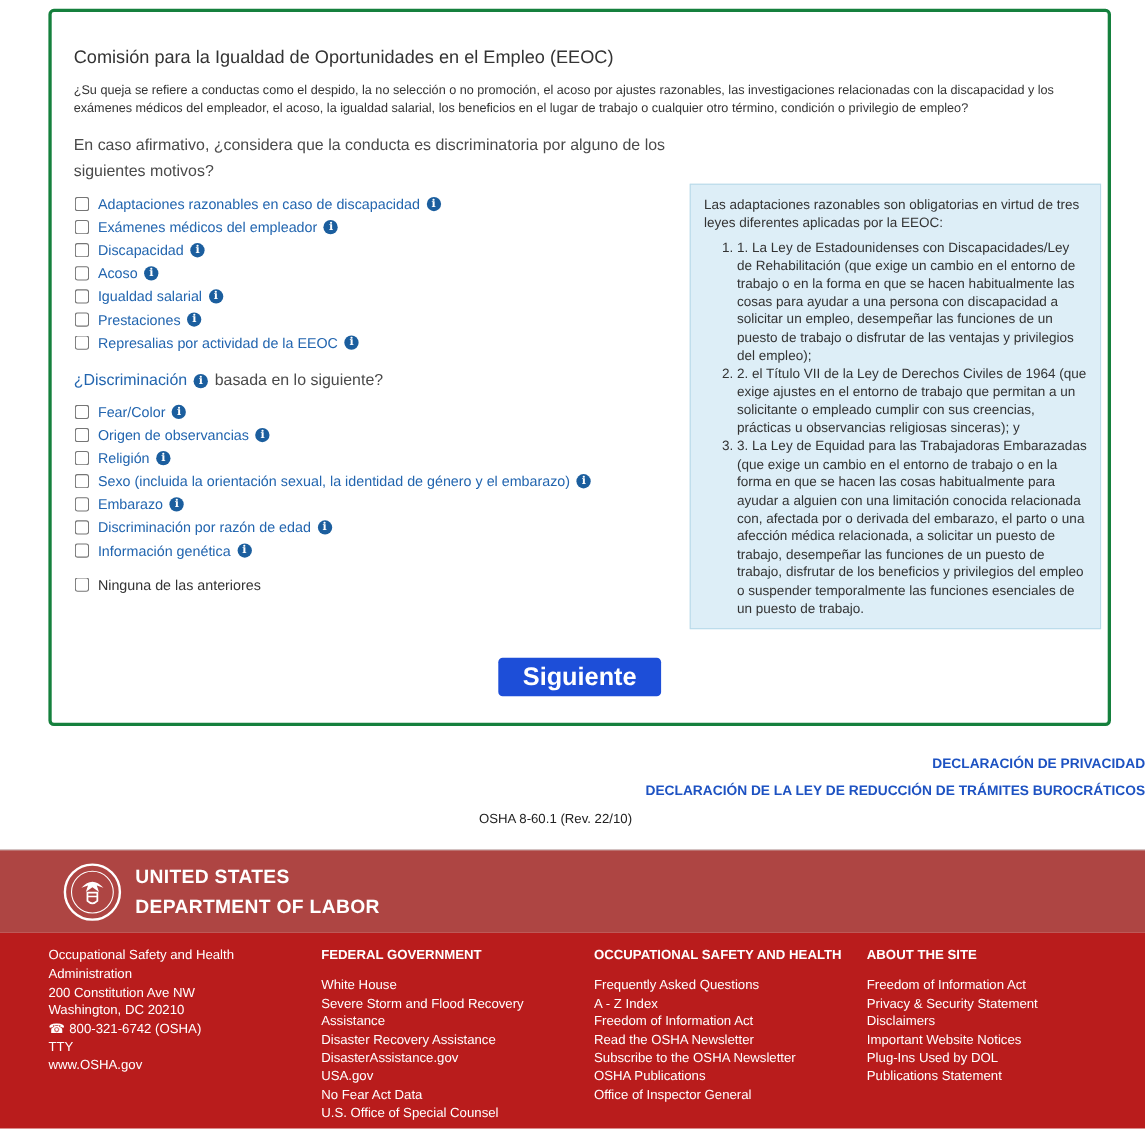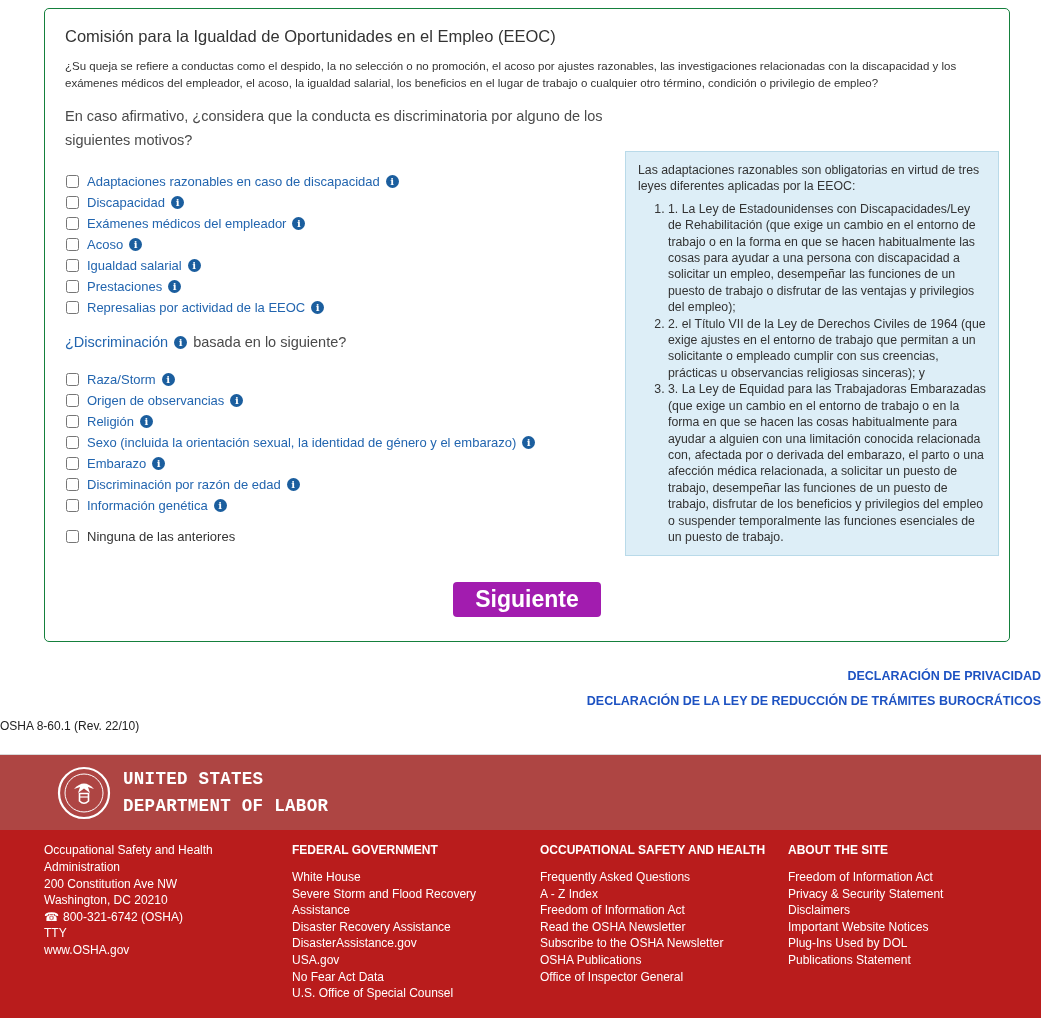--- a/index.html
+++ b/index.html
@@ -3,30 +3,30 @@
 <meta charset="utf-8">
 <style>
   html,body{margin:0;padding:0;}
   body{
     width:1041px;height:1026px;overflow:hidden;background:#fff;
     font-family:"Liberation Sans","DejaVu Sans",sans-serif;color:#333;
   }
   
   .card{
     margin:8px 0 0 44px;width:966px;box-sizing:border-box;
-    border:1px solid #15803d;border-radius:5px;padding:18px 20px 24px;
+    border:3px solid #15803d;border-radius:5px;padding:32px 20px 24px;
     background:#fff;
   }
   .title{font-size:16.5px;color:#333;font-weight:400;margin:0;}
   .intro{font-size:11.5px;line-height:17px;margin:12px 0 0;color:#333;}
   .cols{display:flex;margin-top:2px;}
   .left{width:566px;}
   .right{flex:1;}
   .q1{font-size:14.5px;line-height:24px;color:#4a4a4a;margin-top:10px;width:560px;}
-  .chk-list{margin-top:23px;}
+  .chk-list{margin-top:11px;}
   .chk-row{display:flex;align-items:center;margin-bottom:8px;height:13px;}
   .chk-row input[type=checkbox]{width:13px;height:13px;margin:0 8px 0 1px;}
   .chk-label{color:#2265af;font-size:13px;white-space:nowrap;cursor:pointer;}
   .chk-label.dark{color:#333;}
   .info-icon{
     display:inline-block;width:13px;height:13px;border-radius:50%;
     background:#1b5e9e;color:#fff;font-size:10px;font-weight:bold;
     text-align:center;line-height:13px;margin-left:6px;
     font-family:"DejaVu Serif",serif;cursor:pointer;flex:0 0 auto;
   }
@@ -39,37 +39,37 @@
   .info-box{
     margin-top:57px;background:#ddeef7;border:1px solid #b9dae9;
     padding:10px 12px;font-size:12.3px;line-height:16.4px;color:#333;
     width:374px;box-sizing:border-box;
   }
   .info-box ol{margin:6px 0 0;padding-left:30px;}
   .info-box li{margin:0;}
   
   .btn-row{text-align:center;margin-top:26px;}
   .next-btn{
-    background:#a21caf;color:#fff;font-weight:bold;font-size:23px;
+    background:#1d4ed8;color:#fff;font-weight:bold;font-size:23px;
     border:none;border-radius:4px;padding:4px 22px;font-family:inherit;
     cursor:default;
   }
   
   .declarations{text-align:right;margin-top:27px;}
   .decl-link{display:block;color:#1d52c2;font-weight:bold;font-size:12.5px;
     text-decoration:none;margin-bottom:11px;}
-  .form-number{width:1010px;text-align:left;font-size:12px;color:#222;margin-top:10px;}
+  .form-number{width:1010px;text-align:center;font-size:12px;color:#222;margin-top:10px;}
   
   .banner{
     margin-top:21px;background:#ae4543;border-top:1px solid #d9d9d9;
     height:76px;display:flex;align-items:center;padding-left:57px;
     box-sizing:border-box;cursor:pointer;
   }
   .banner-text{margin-left:12px;color:#fff;font-weight:bold;font-size:17.5px;
-    line-height:27px;letter-spacing:0.3px;font-family:Liberation Mono, monospace;}
+    line-height:27px;letter-spacing:0.3px;}
   
   .footer{
     background:#b91c1c;height:188px;box-sizing:border-box;
     padding:12px 0 0 44px;display:flex;color:#fff;
   }
   .fcol{width:248px;font-size:12px;line-height:16.6px;}
   .fcol.last{width:auto;}
   .fheading{font-size:12px;font-weight:bold;margin:0 0 10px;}
   .flink{display:block;color:#fff;text-decoration:none;font-size:12px;line-height:16.6px;}
   .flink.wrap{width:185px;}
@@ -89,26 +89,26 @@
       <div class="q1">En caso afirmativo, ¿considera que la conducta es discriminatoria por alguno de los siguientes motivos?</div>
 
       <div class="chk-list">
         <div class="chk-row">
           <input type="checkbox" style="">
           <span class="chk-label">Adaptaciones razonables en caso de discapacidad</span>
           <span class="info-icon"></span>
         </div>
         <div class="chk-row">
           <input type="checkbox" style="">
+          <span class="chk-label">Exámenes médicos del empleador</span>
+          <span class="info-icon"></span>
+        </div>
+        <div class="chk-row">
+          <input type="checkbox" style="">
           <span class="chk-label">Discapacidad</span>
-          <span class="info-icon"></span>
-        </div>
-        <div class="chk-row">
-          <input type="checkbox" style="">
-          <span class="chk-label">Exámenes médicos del empleador</span>
           <span class="info-icon"></span>
         </div>
         <div class="chk-row">
           <input type="checkbox" style="">
           <span class="chk-label">Acoso</span>
           <span class="info-icon"></span>
         </div>
         <div class="chk-row">
           <input type="checkbox" style="">
           <span class="chk-label">Igualdad salarial</span>
@@ -128,21 +128,21 @@
 
       <div class="q2">
         <span class="blue">¿Discriminación</span>
         <span class="info-icon"></span>
         <span class="suffix">basada en lo siguiente?</span>
       </div>
 
       <div class="chk-list">
         <div class="chk-row">
           <input type="checkbox" style="">
-          <span class="chk-label">Raza/Storm</span>
+          <span class="chk-label">Fear/Color</span>
           <span class="info-icon"></span>
         </div>
         <div class="chk-row">
           <input type="checkbox" style="">
           <span class="chk-label">Origen de observancias</span>
           <span class="info-icon"></span>
         </div>
         <div class="chk-row">
           <input type="checkbox" style="">
           <span class="chk-label">Religión</span>

